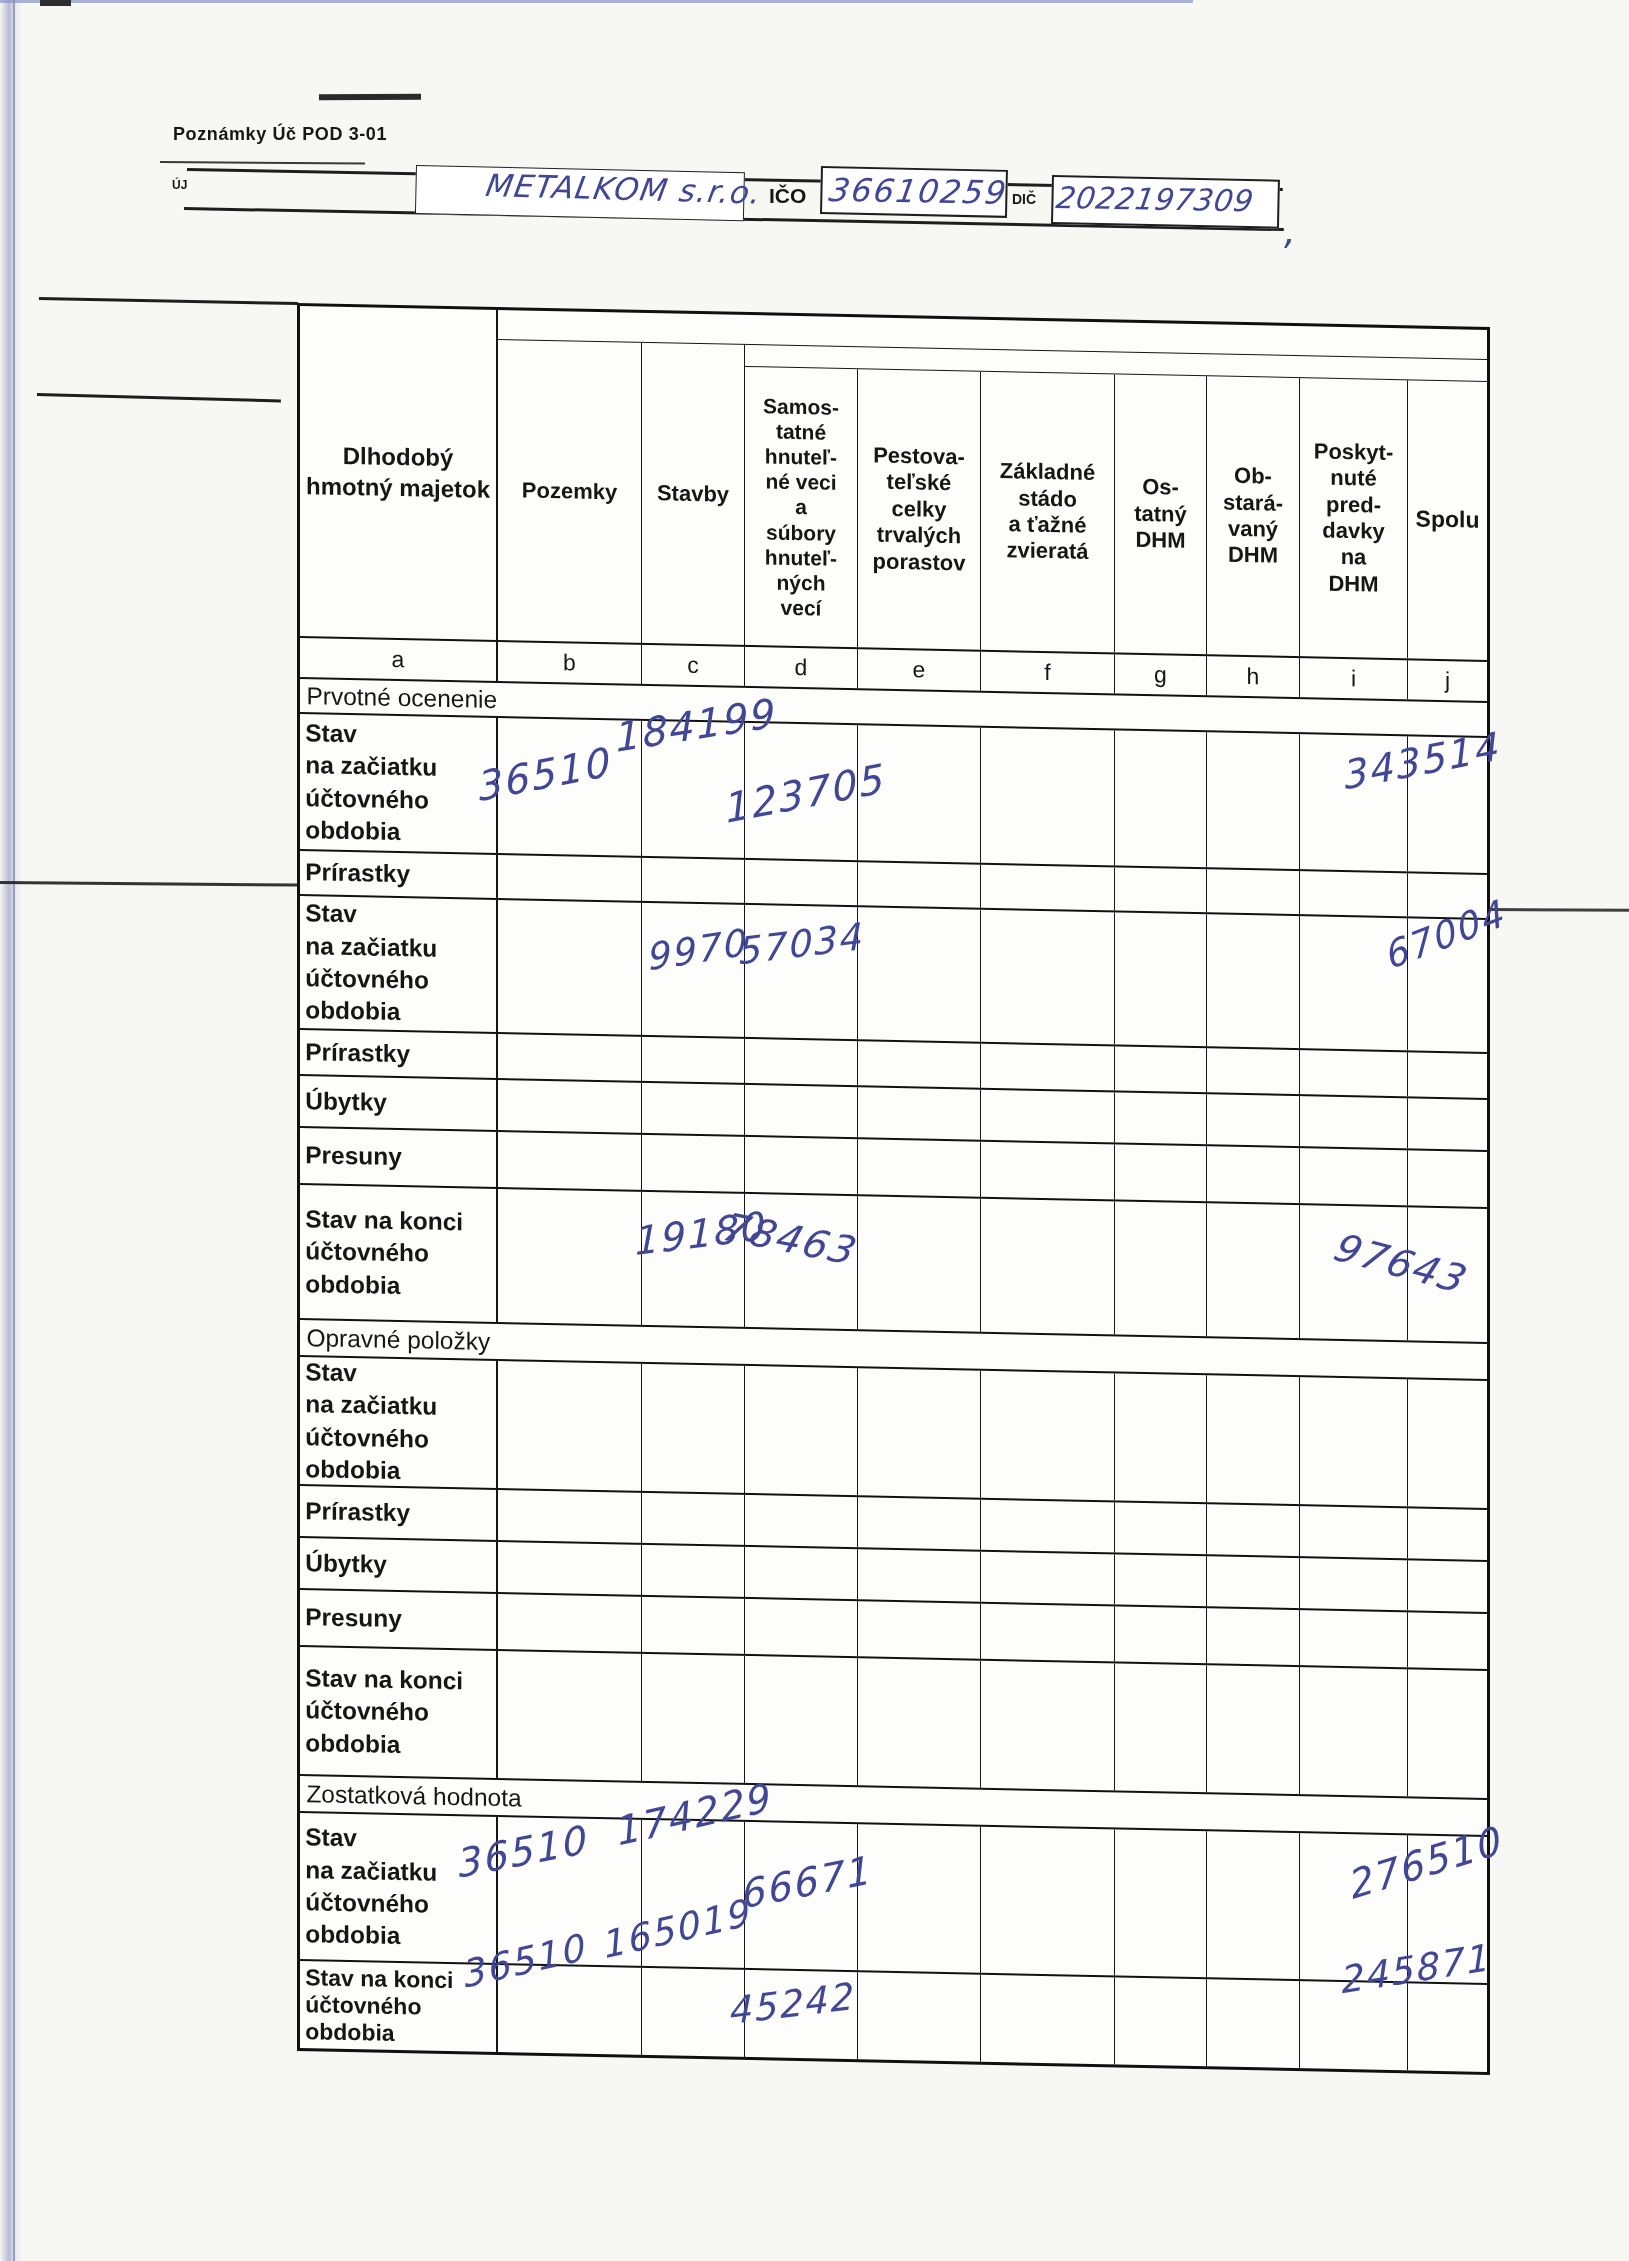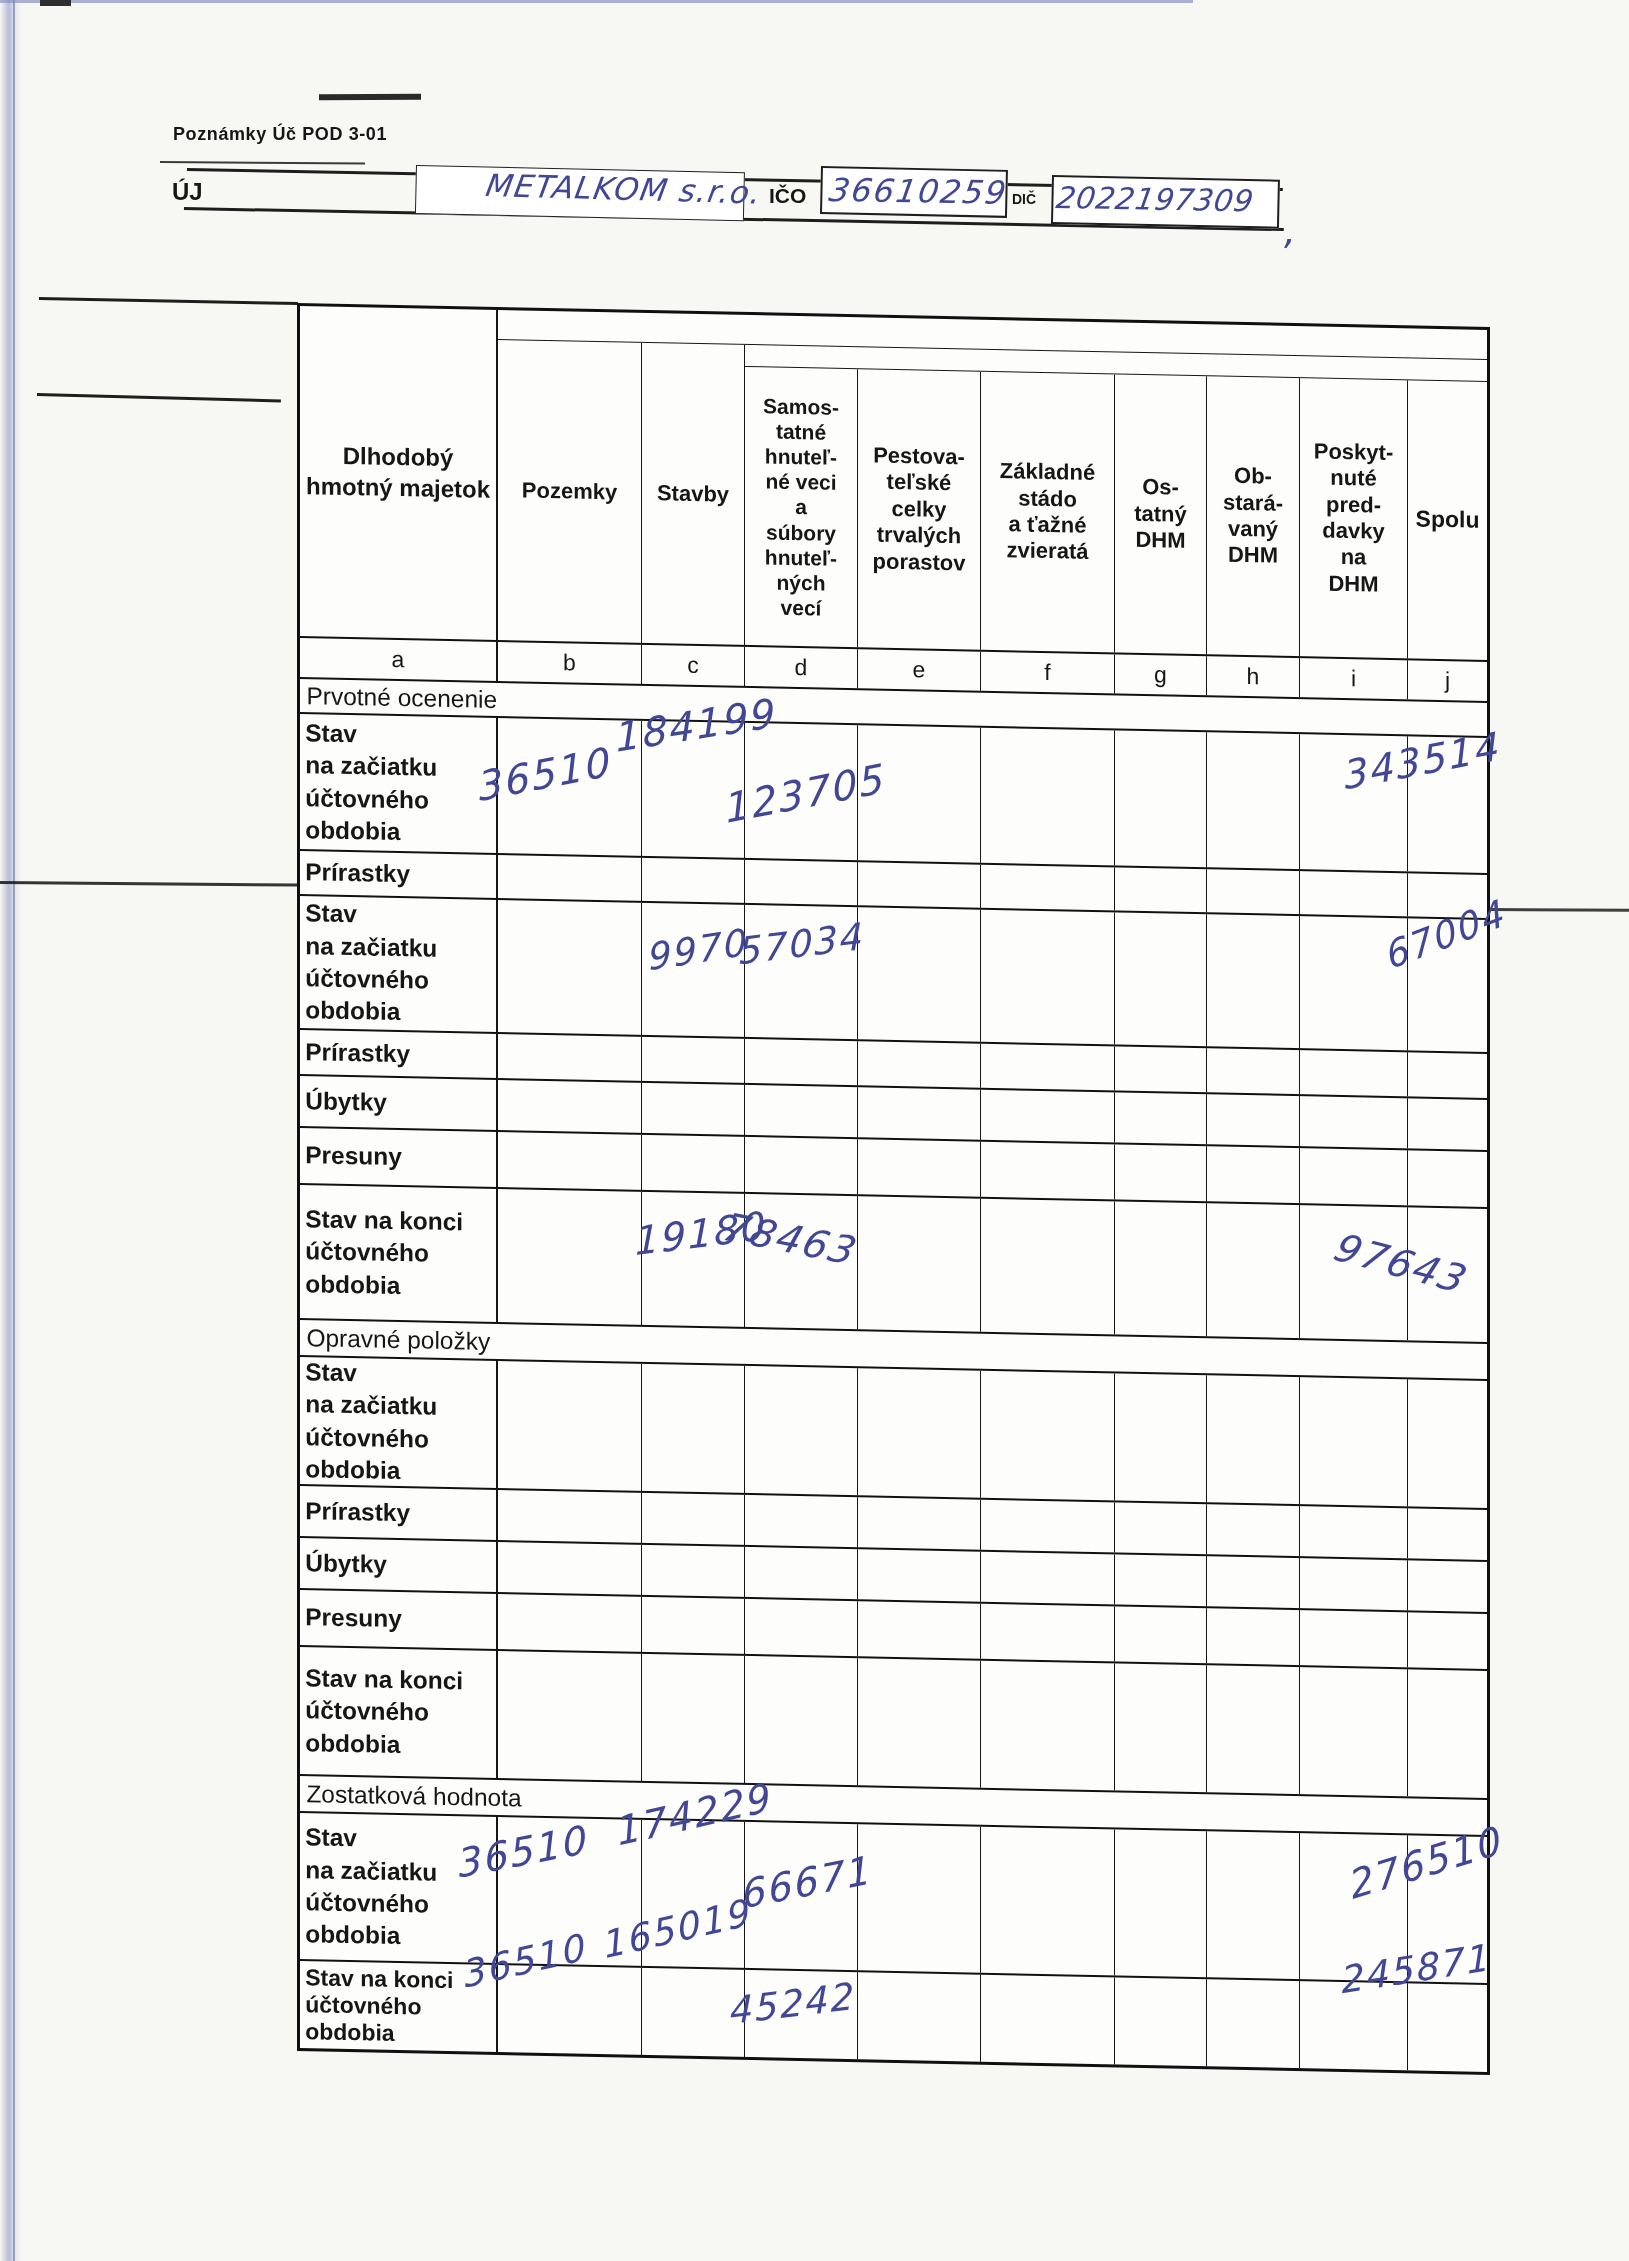--- a/index.html
+++ b/index.html
@@ -30,21 +30,21 @@
   .blot-top { position: absolute; background: #2a2a2a; }
 
   .hline { position: absolute; background: #1e1e1e; transform-origin: left top; }
   .hline.gray { background: #3a3a3a; }
 
   
   .form-code {
     position: absolute; left: 173px; top: 124px;
     font-size: 18px; font-weight: bold; letter-spacing: 0.6px;
   }
-  .uj-label { position: absolute; left: 172px; top: 178px; font-size: 24px; font-weight: bold; }
+  .uj-label { position: absolute; left: 172px; top: 178px; font-size: 12px; font-weight: bold; }
   .ico-label { position: absolute; left: 769px; top: 184px; font-size: 21px; font-weight: bold; }
   .dic-label { position: absolute; left: 1012px; top: 191px; font-size: 14px; font-weight: bold; }
   .inkbox { position: absolute; border: 2.6px solid #1f1f1f; transform-origin: left top; background: #fff; }
 
   
   .hw {
     position: absolute;
     font-family: "DejaVu Sans", sans-serif;
     font-style: italic;
     color: #414695;

